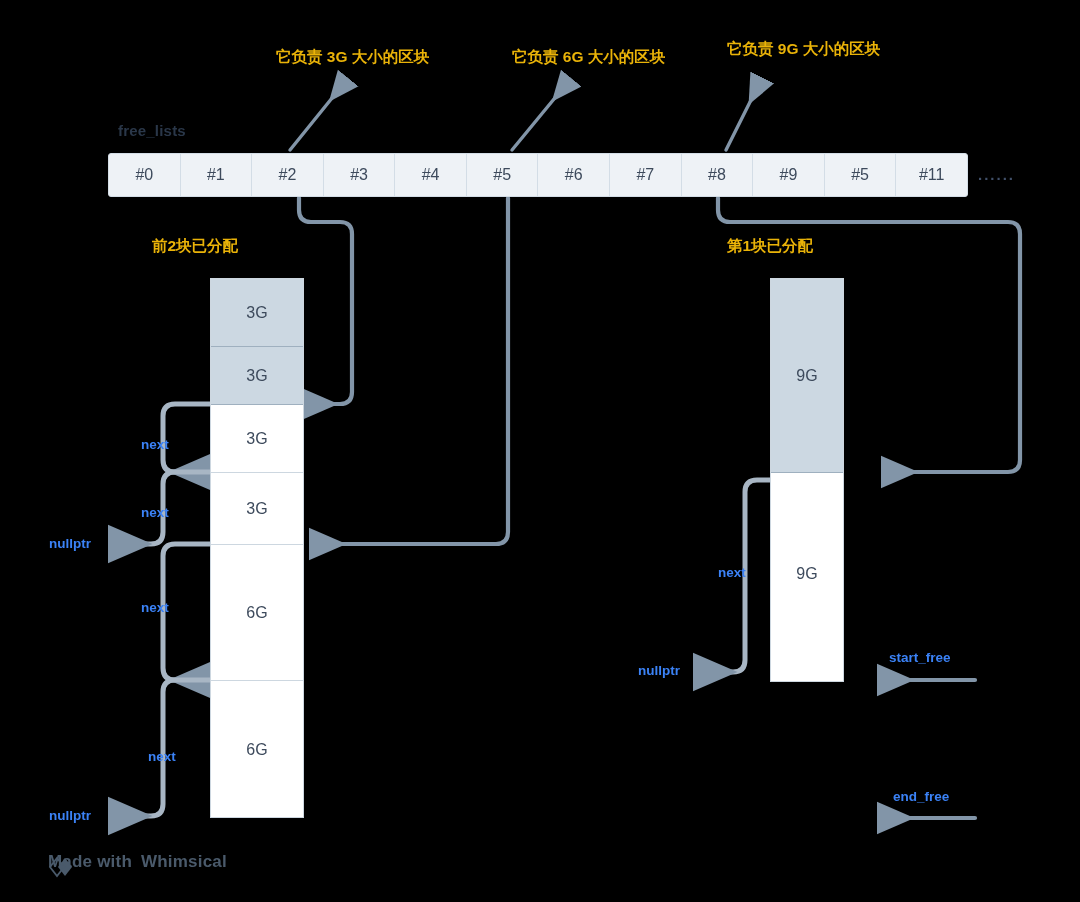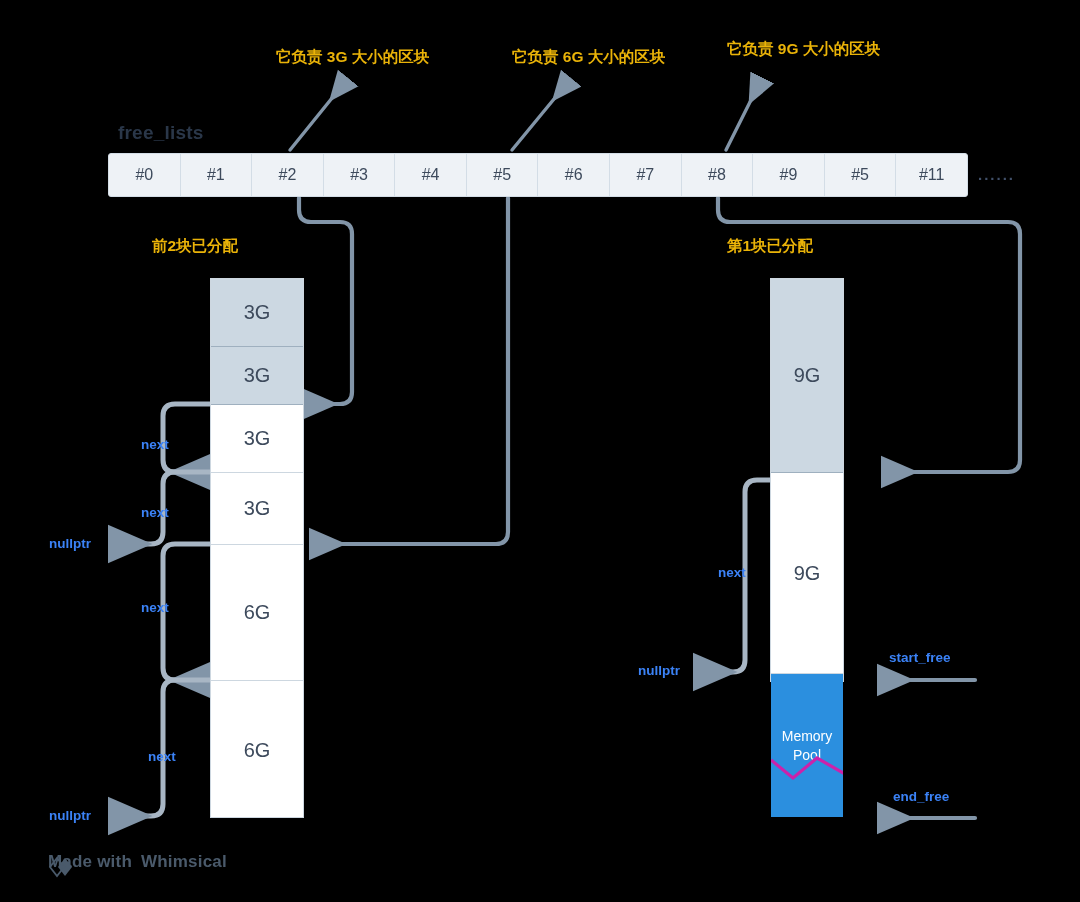--- a/index.html
+++ b/index.html
@@ -2,25 +2,25 @@
 <html><head>
 <meta charset="utf-8">
 <style>
   html,body{margin:0;padding:0;background:#000;}
   body{width:1080px;height:902px;position:relative;overflow:hidden;
        font-family:"Liberation Sans","DejaVu Sans",sans-serif;}
   #stage{position:absolute;left:0;top:0;width:1080px;height:902px;}
   .abs{position:absolute;}
 
   
-  .lbl{color:#2a3749;font-weight:700;font-size:19px;white-space:nowrap;letter-spacing:.2px;}
+  .lbl{color:#2a3749;font-weight:700;font-size:15px;white-space:nowrap;letter-spacing:.2px;}
   .lbl-cn{color:#eab308;font-weight:700;font-size:15.5px;white-space:nowrap;}
   .lbl-sm{color:#3b82f6;font-weight:700;font-size:13.5px;white-space:nowrap;}
   .cellnum{color:#3d4a5c;font-size:16px;font-weight:400;}
-  .blocktxt{color:#3d4a5c;font-size:20px;font-weight:400;}
+  .blocktxt{color:#3d4a5c;font-size:16px;font-weight:400;}
   .pooltxt{color:#ffffff;font-size:14px;font-weight:400;line-height:1.35;text-align:center;}
 
   
   #freelists{left:108px;top:153px;width:860px;height:44px;
              background:#eef2f6;border:1px solid #d3dde6;border-radius:3px;
              display:flex;box-sizing:border-box;}
   #freelists .cell{flex:1 1 0;display:flex;align-items:center;justify-content:center;
                    border-right:1px solid #d3dde6;box-sizing:border-box;}
   #freelists .cell:last-child{border-right:none;}
   #fl-dots{left:978px;top:166px;color:#41506a;font-size:15px;font-weight:700;letter-spacing:2px;}
@@ -169,26 +169,20 @@
 
   <div class="abs lbl-cn" style="left:727px;top:236px;">第1块已分配</div>
 
   <div class="abs col" style="left:770px;top:278px;width:74px;height:404px;">
     <div class="seg alloc" style="height:194px;">
       <span class="blocktxt">9G</span>
       </div>
     <div class="seg" style="height:201px;">
       <span class="blocktxt">9G</span>
       </div>
-    <div class="seg pool" style="height:143px;">
-      <span class="pooltxt">Memory<br>Pool</span>
-      <svg width="74" height="143" style="left:0;top:0;pointer-events:none;">
-        <path d="M0,86 L22,104 L46,84 L74,100" fill="none" stroke="#cc22aa" stroke-width="3.2"></path>
-      </svg>
-    </div>
   </div>
 
   <div class="abs lbl-sm" style="left:718px;top:565px;">next</div>
   <div class="abs lbl-sm" style="left:638px;top:663px;">nullptr</div>
   <div class="abs lbl-sm" style="left:889px;top:650px;">start_free</div>
   <div class="abs lbl-sm" style="left:893px;top:789px;">end_free</div>
 
   <div class="abs" id="footer">
     <span class="ftxt">Made with</span>
     <svg width="30" height="30" viewBox="0 0 30 30">

